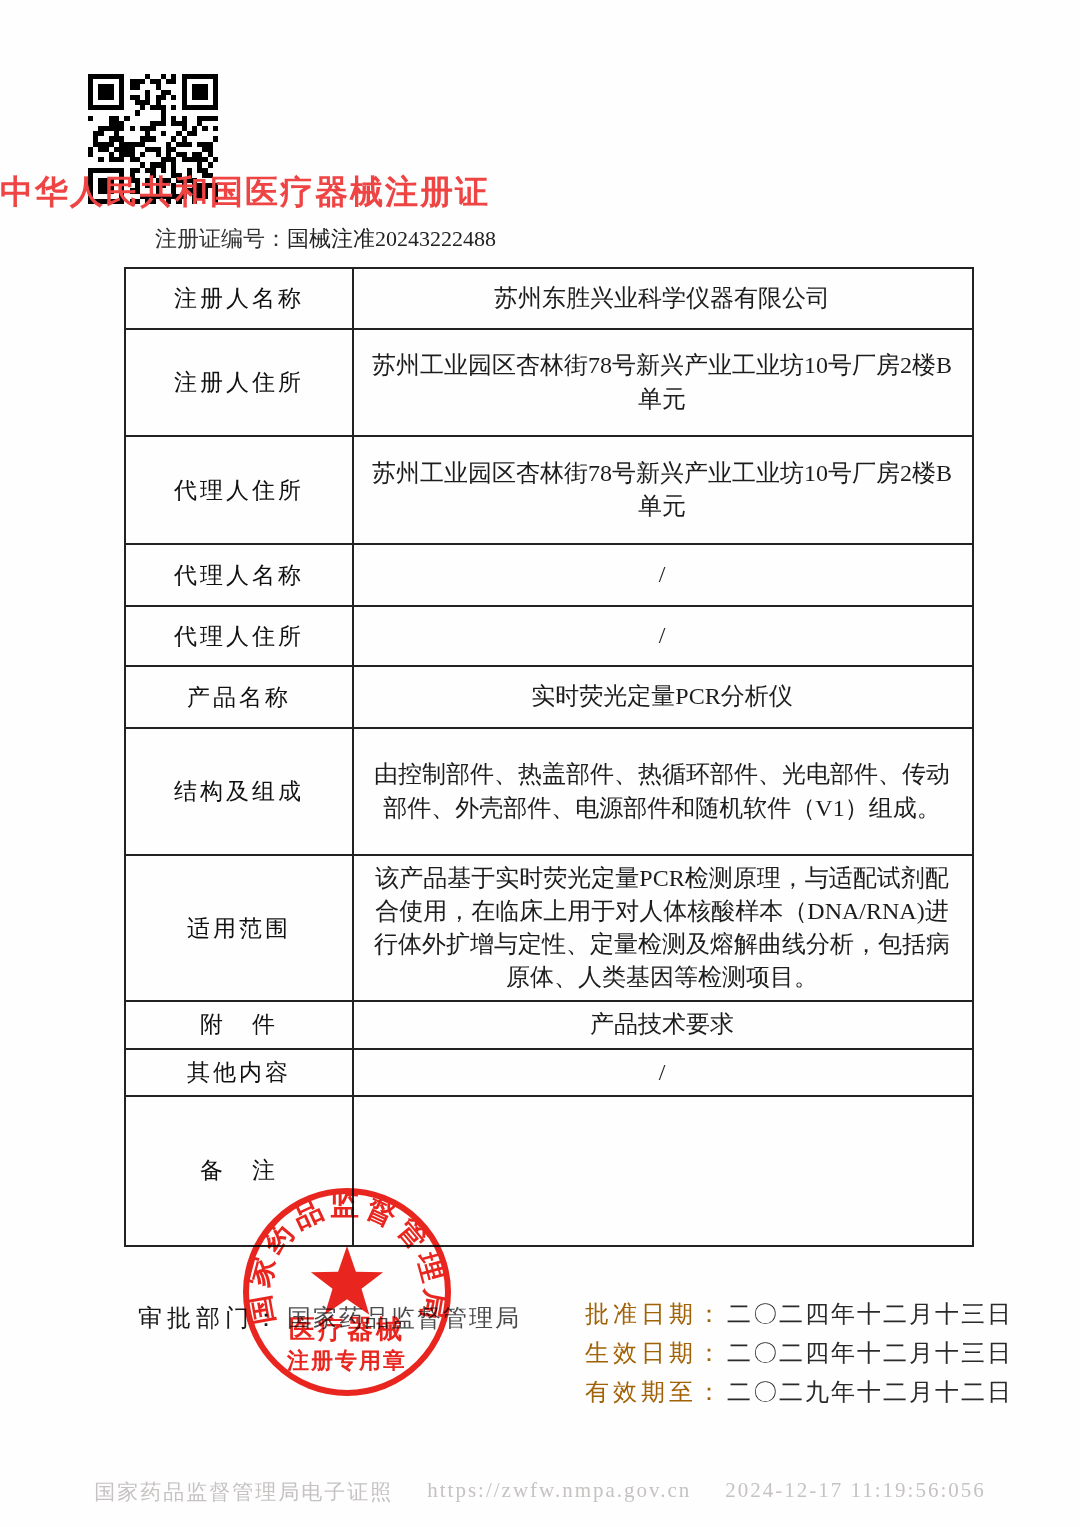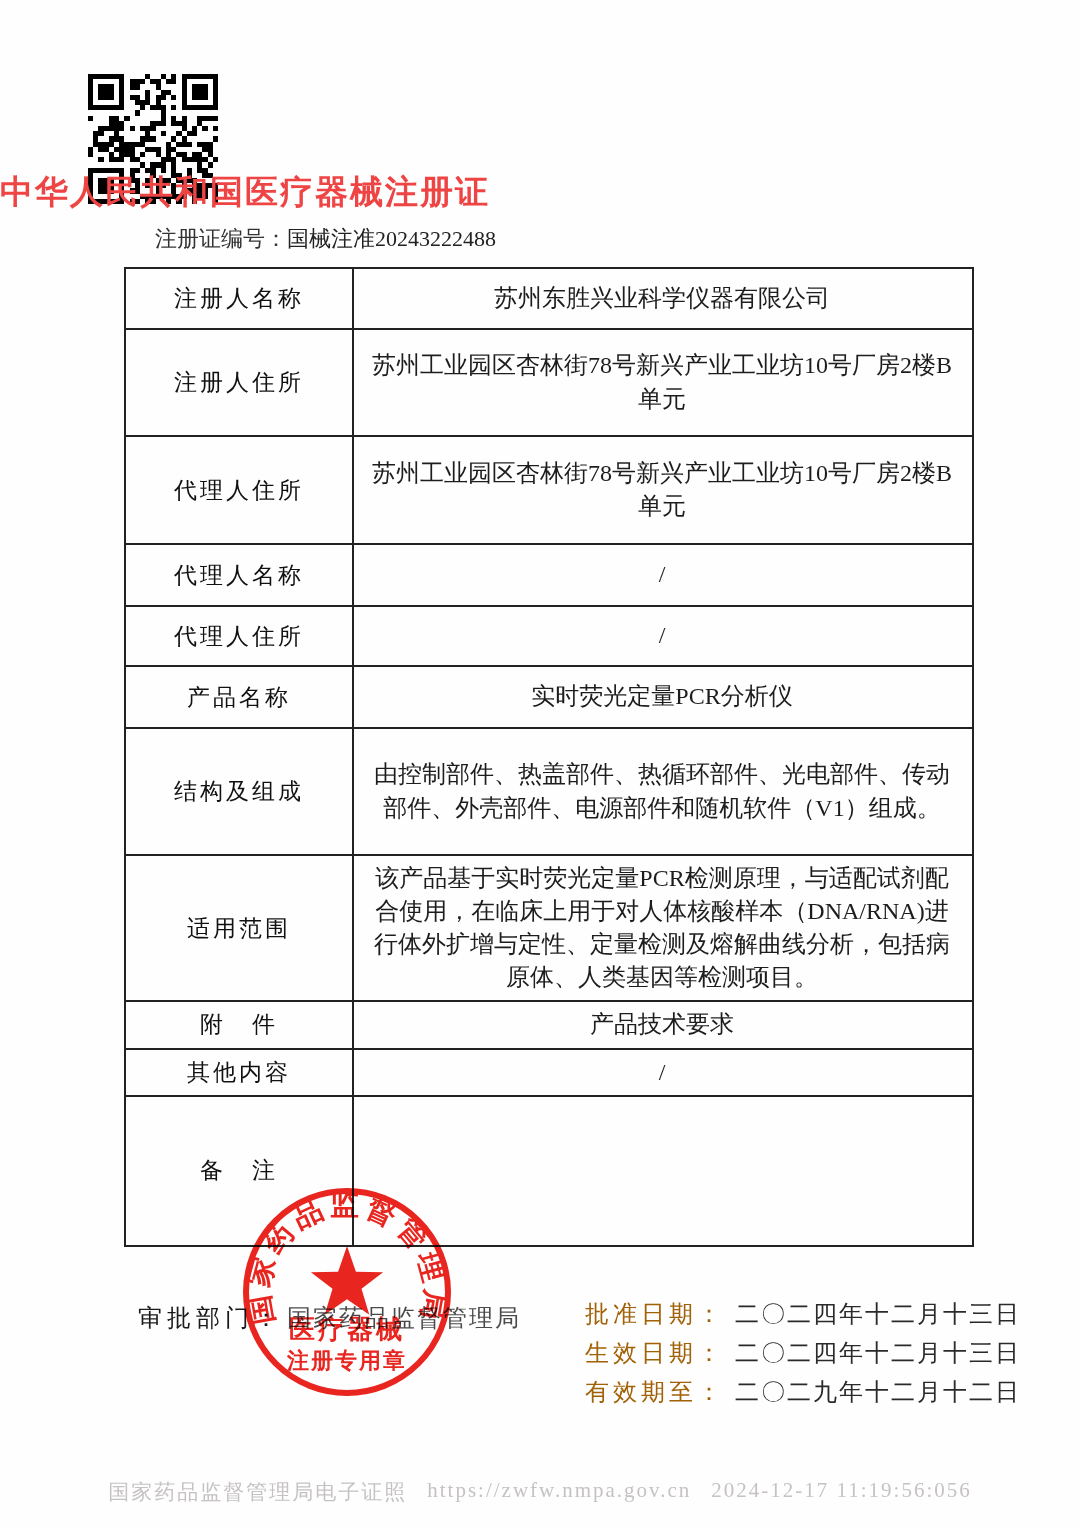--- a/index.html
+++ b/index.html
@@ -32,30 +32,30 @@
   tr.r6{height:61px;} tr.r7{height:127px;} tr.r8{height:120px;}
   tr.r9{height:47px;} tr.r10{height:35px;margin-top:44px;} tr.r11{height:150px;padding-left:30px;}
 
   
   .approval{position:absolute;left:123px;top:1302px;font-size:24px;white-space:nowrap;margin-left:15px;}
   .approval .lbl{letter-spacing:5px;color:#1a1a1a;}
   .approval .val{color:#4a4a4a;letter-spacing:2px;margin-left:4px;}
   .dates{position:absolute;left:585px;top:1298px;display:flex;flex-direction:column;gap:7px;}
   .dates .row{font-size:24px;white-space:nowrap;}
   .dates .lbl{letter-spacing:4px;color:#a16207;}
-  .dates .val{color:#2a2a2a;letter-spacing:2px;margin-left:10px;}
+  .dates .val{color:#2a2a2a;letter-spacing:2px;margin-left:2px;}
 
   
   #stamp{position:absolute;left:237px;top:1182px;width:220px;height:220px;
          mix-blend-mode:multiply;opacity:.93;pointer-events:none;}
   #stamp text{font-family:"Liberation Sans", sans-serif;font-weight:700;}
 
   
   .watermark{position:absolute;left:0;top:1478px;width:100%;
-             display:flex;justify-content:center;gap:20px;
+             display:flex;justify-content:center;gap:34px;
              font-size:21px;color:#c6c2c2;letter-spacing:2px;}
 </style>
 </head>
 <body>
 
 <div id="page">
 
   <svg id="qr" viewBox="0 0 130 130" shape-rendering="crispEdges">
       <rect x="57.2" y="0" width="5.2" height="5.2" fill="#000"></rect>
       <rect x="72.8" y="0" width="5.2" height="5.2" fill="#000"></rect>

